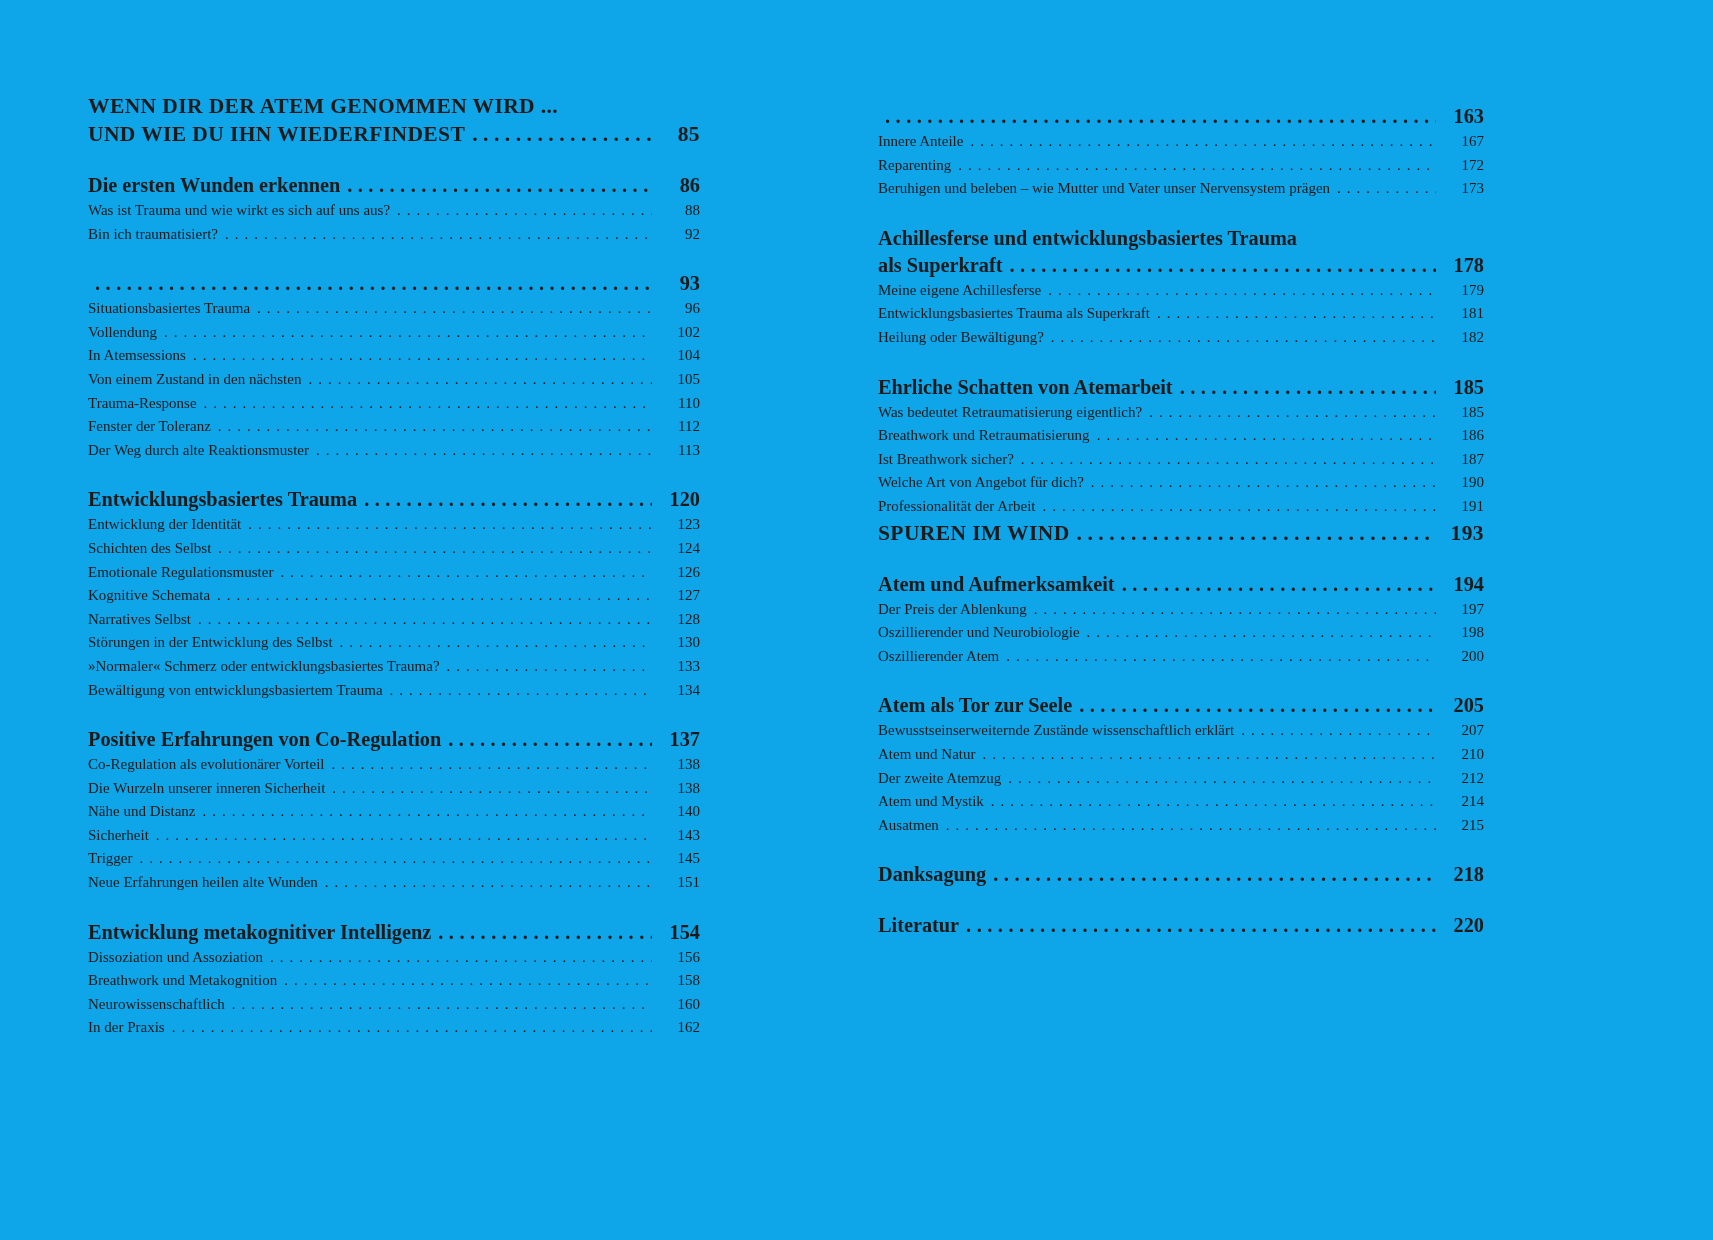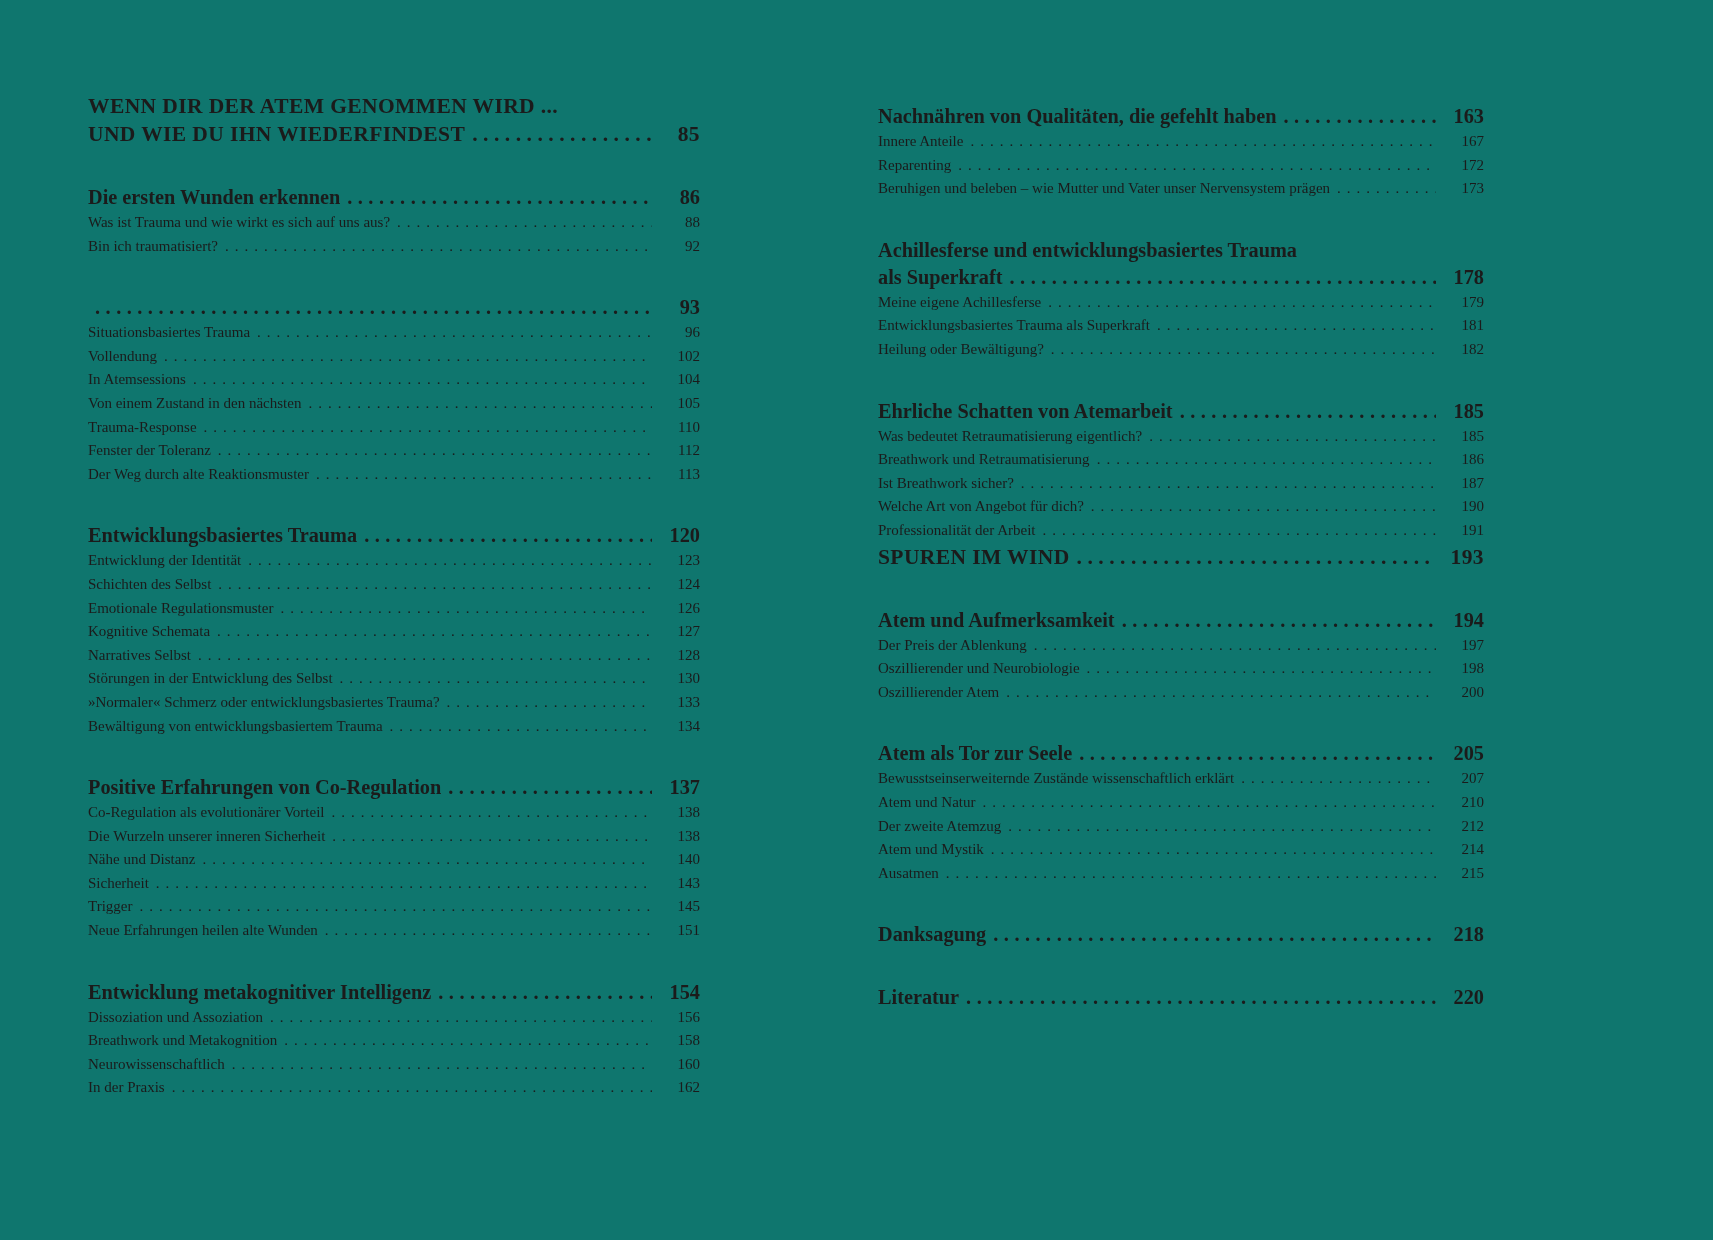--- a/index.html
+++ b/index.html
@@ -11,30 +11,30 @@
     width: 1713px;
     height: 1240px;
     position: relative;
     overflow: hidden;
     font-family: "Liberation Serif", "DejaVu Serif", serif;
     color: #1b1b1b;
   }
   .page-spread {
     position: absolute;
     inset: 0;
-    background: #0f766e;
+    background: #0ea5e9;
   }
   .col {
     position: absolute;
   }
   .col-left  { left: 88px;  top: 92px;  width: 612px; }
   .col-right { left: 878px; top: 103px; width: 606px; }
 
   .row { margin: 0; }
-  .row.section { margin-top: 36px; }
+  .row.section { margin-top: 24px; }
   .row.chapter { }
   .row:first-child { margin-top: 0; }
 
   .line {
     display: flex;
     align-items: baseline;
   }
   .entry .line {
     font-size: 15px;
     line-height: 23.6px;
@@ -314,21 +314,20 @@
         <div class="line">
           <span class="label">In der Praxis</span>
           <span class="leader" aria-hidden="true">..............................................................................................................</span>
           <span class="page-num">162</span>
         </div>
       </div>
     </div>
   <div class="col col-right" id="col-right">
       <div class="row section">
         <div class="line">
-          <span class="label">Nachnähren von Qualitäten, die gefehlt haben</span>
           <span class="leader" aria-hidden="true">..............................................................................................................</span>
           <span class="page-num">163</span>
         </div>
       </div>
       <div class="row entry">
         <div class="line">
           <span class="label">Innere Anteile</span>
           <span class="leader" aria-hidden="true">..............................................................................................................</span>
           <span class="page-num">167</span>
         </div>

